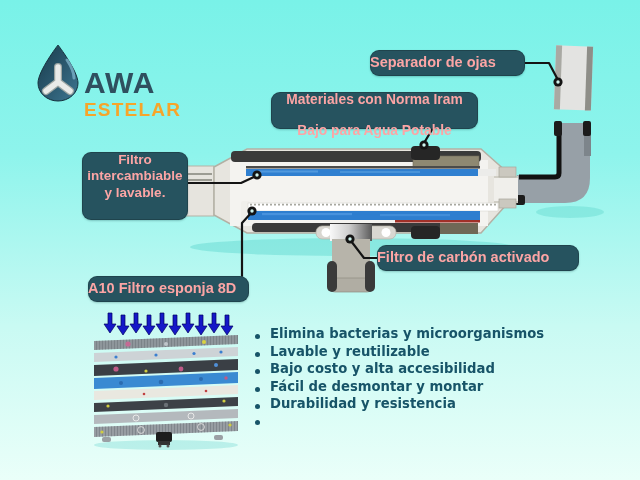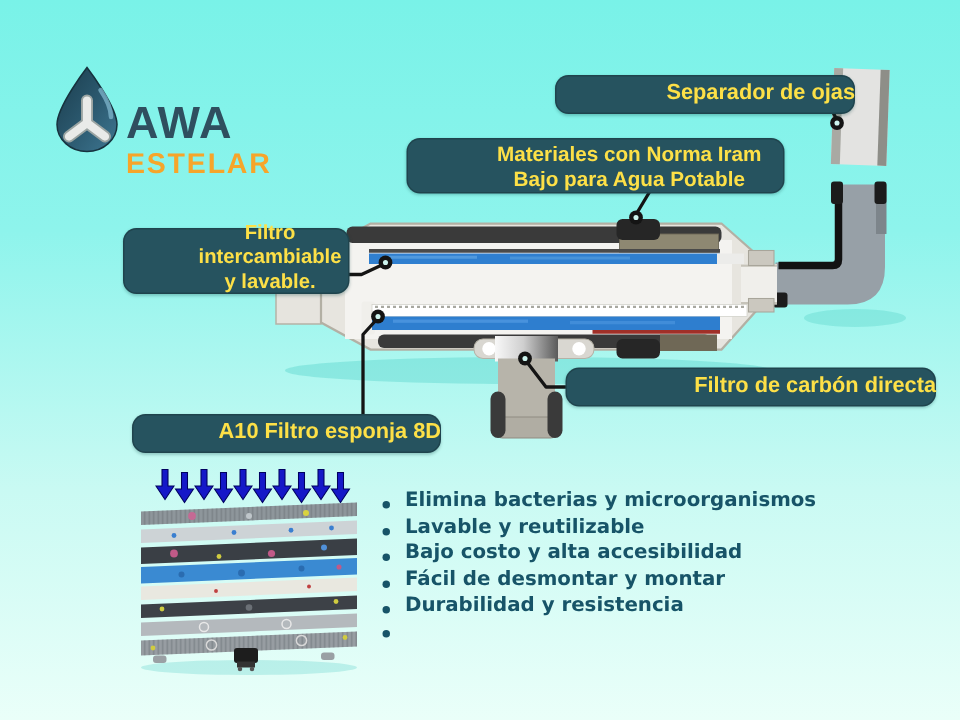--- a/index.html
+++ b/index.html
@@ -9,25 +9,24 @@
     font-family:"Liberation Sans",sans-serif;
   }
   .layer-abs{position:absolute;left:0;top:0;}
   
   .logo{position:absolute;left:36px;top:44px;display:flex;align-items:flex-start;}
   .logo-text{margin-left:4px;margin-top:24px;}
   .logo-title{color:#2f4f5f;font-size:30px;font-weight:bold;letter-spacing:1px;line-height:30px;}
   .logo-sub{color:#f6a52a;font-size:19px;font-weight:bold;letter-spacing:1.2px;line-height:20px;margin-top:2px;}
   
   .callout{
-    position:absolute;background:#26535f;color:#fde047;font-weight:bold;
-    border-radius:9px;display:flex;align-items:center;justify-content:flex-end;
+    position:absolute;background:#26535f;color:#fca5a5;font-weight:bold;
+    border-radius:9px;display:flex;align-items:center;justify-content:flex-start;
     text-align:center;line-height:1.22;z-index:3;
     box-shadow:inset 0 0 0 1px rgba(0,0,0,0.18), 0 1px 2px rgba(0,60,60,0.25);
-    padding-left:45px;
   }
   .callout.col{flex-direction:column;}
   
   .benefits{position:absolute;left:253px;top:327px;width:340px;z-index:3;}
   .benefit{display:flex;align-items:center;margin-bottom:3.5px;
     color:#175468;font-family:"DejaVu Sans",sans-serif;font-weight:bold;font-size:13.2px;line-height:14px;}
   .bdot{flex:0 0 auto;width:5px;height:5px;border-radius:50%;background:#175468;margin:5px 10px 0 2px;}
   svg{display:block;}
 </style>
 </head>
@@ -168,37 +167,37 @@
     <div class="logo-text">
       <div class="logo-title">AWA</div>
       <div class="logo-sub">ESTELAR</div>
     </div>
   </div>
 
   <div class="callout" style="left:370px;top:50px;width:155px;height:26px;font-size:14.5px;">
     <span>Separador de ojas</span>
   </div>
 
-  <div class="callout col" style="left:271px;top:92px;width:207px;height:37px;font-size:13.8px;">
+  <div class="callout col" style="left:271px;top:92px;width:207px;height:37px;font-size:13.8px;gap:14px;">
     <span>Materiales con Norma Iram</span>
     <span>Bajo para Agua Potable</span>
   </div>
 
-  <div class="callout col" style="left:82px;top:152px;width:106px;height:44px;font-size:13.5px;">
+  <div class="callout col" style="left:82px;top:152px;width:106px;height:68px;font-size:13.5px;">
     <span>Filtro</span>
     <span>intercambiable</span>
     <span>y lavable.</span>
   </div>
 
   <div class="callout" style="left:88px;top:276px;width:161px;height:26px;font-size:14.5px;">
     <span>A10 Filtro esponja 8D</span>
   </div>
 
   <div class="callout" style="left:377px;top:245px;width:202px;height:26px;font-size:14.5px;">
-    <span>Filtro de carbón directa</span>
+    <span>Filtro de carbón activado</span>
   </div>
 
   <svg class="layer-abs" style="left:86px;top:306px;" width="164" height="146" viewBox="0 0 164 146">
     <defs>
       <pattern id="hatch" width="3" height="6" patternUnits="userSpaceOnUse">
         <line x1="1.5" y1="0" x2="1.5" y2="6" stroke="#646b70" stroke-width="1"></line>
       </pattern>
     </defs>
     <ellipse cx="80" cy="139" rx="72" ry="5" fill="#3fc9c0" opacity="0.25"></ellipse>
 

